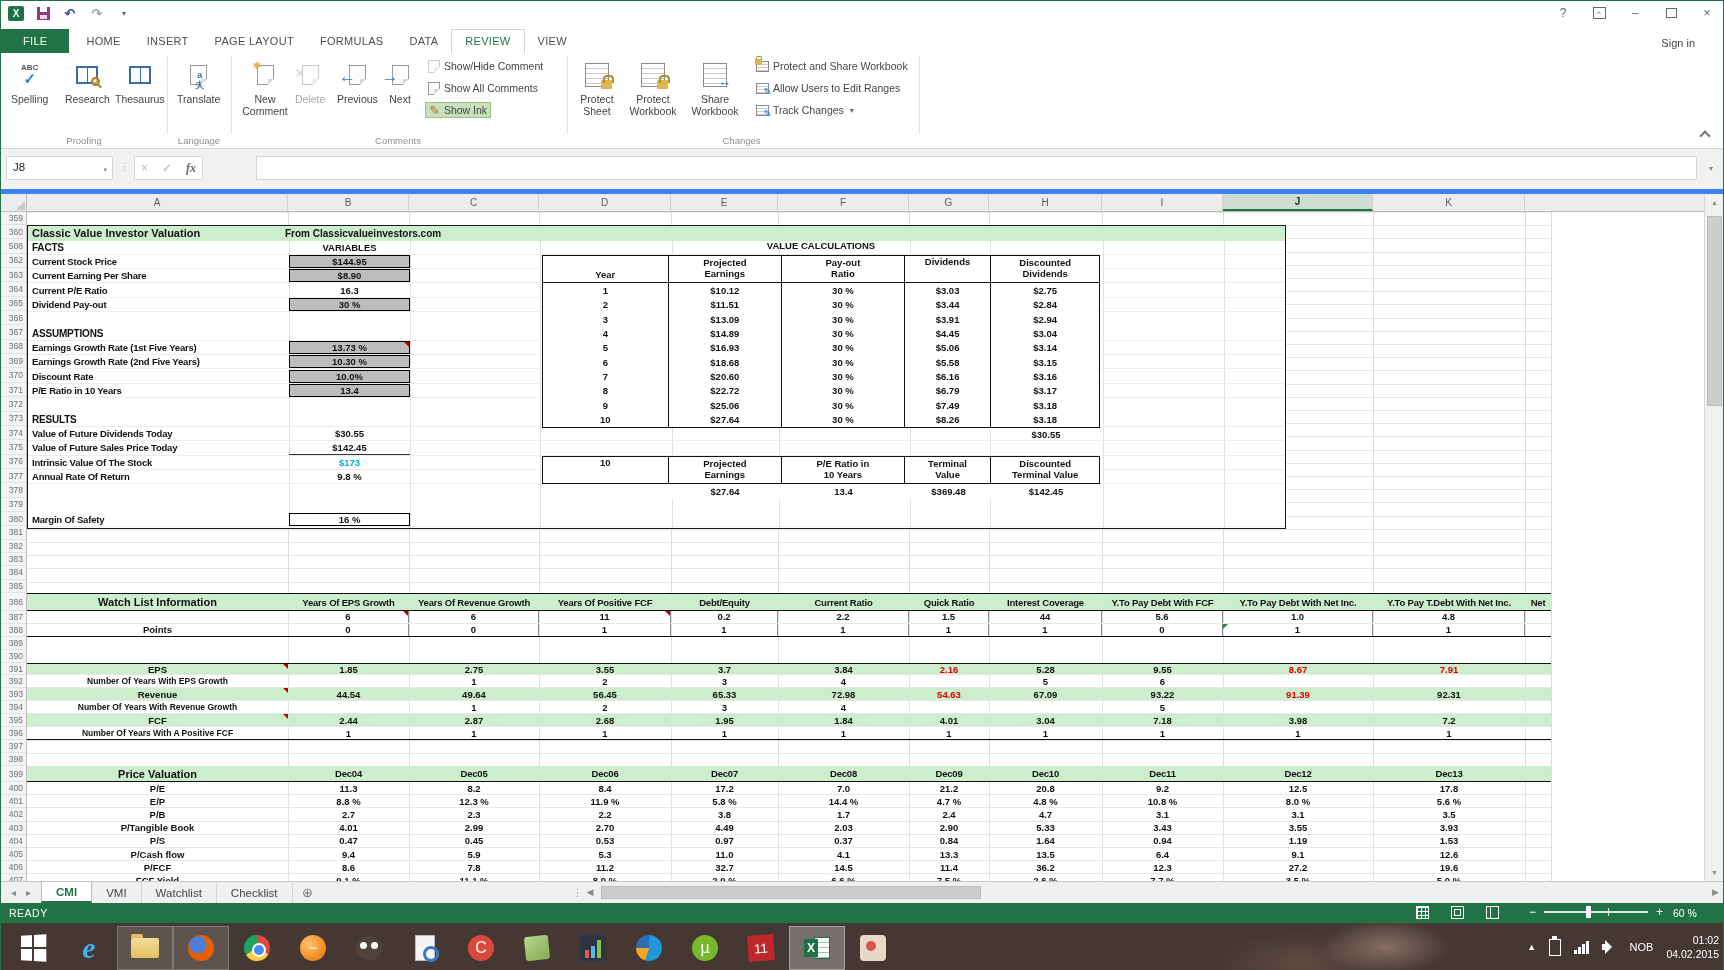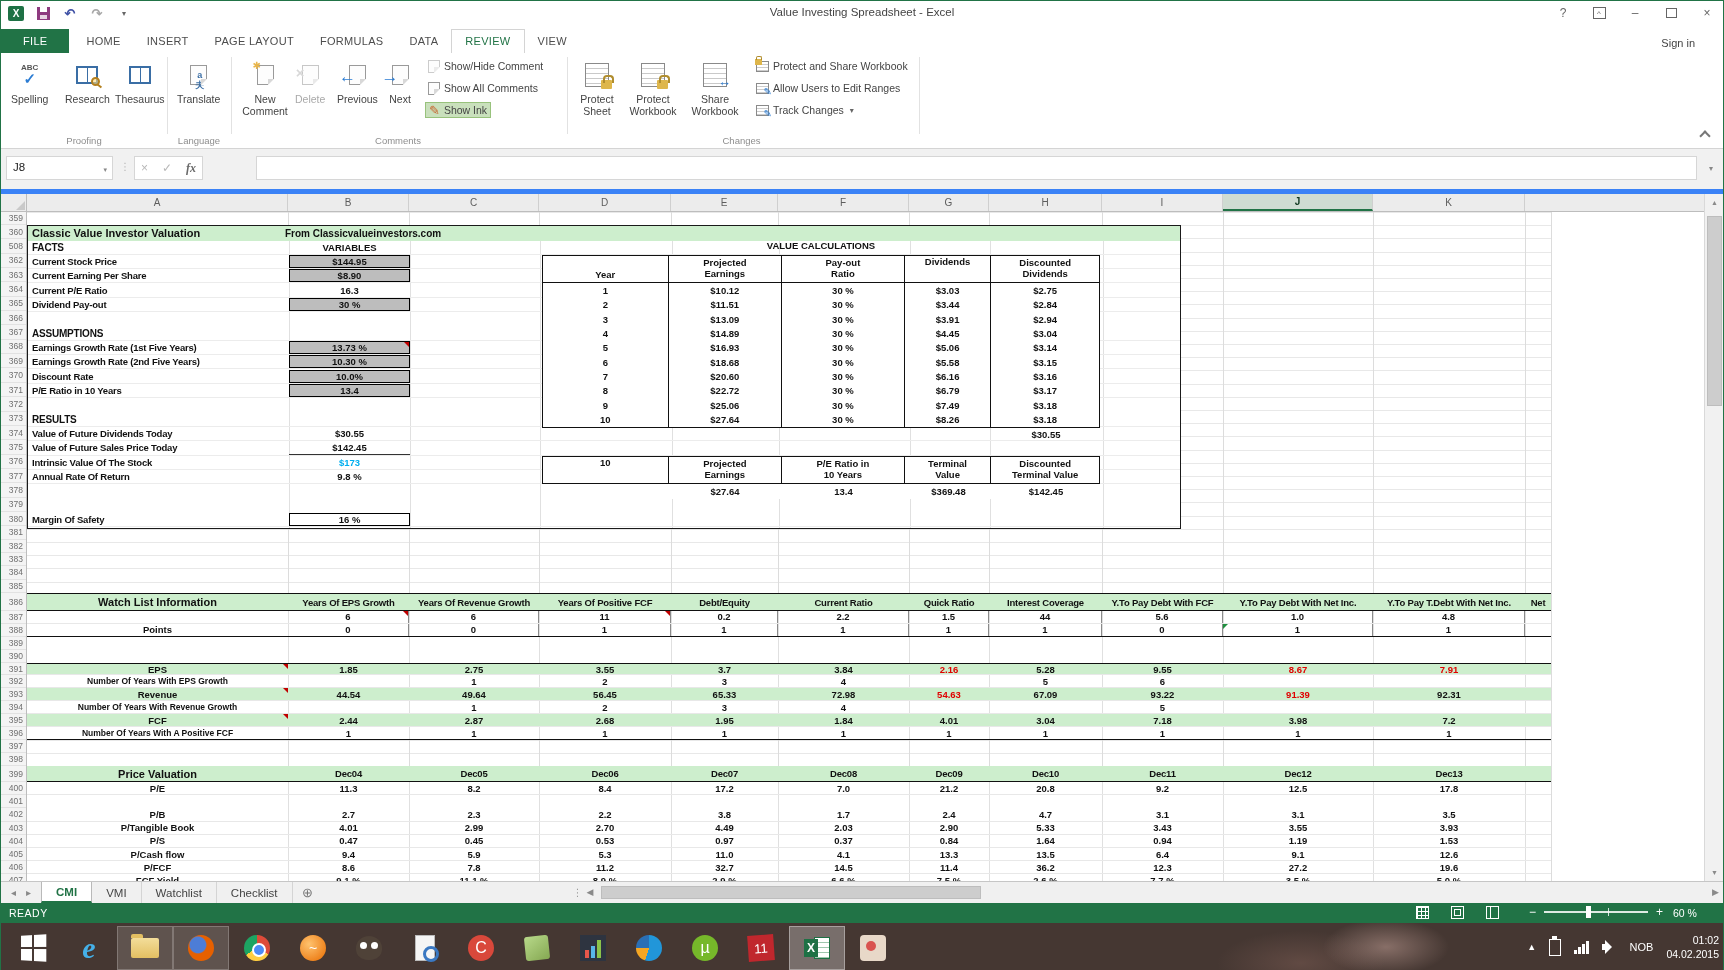--- a/index.html
+++ b/index.html
@@ -99,21 +99,21 @@
     background-position:261px 0,382px 0,512px 0,644px 0,751px 0,882px 0,962px 0,1075px 0,1196px 0,1346px 0,1498px 0,1524px 0,0 0;}
   .vlines{background-image:
       linear-gradient(#e0e0e0,#e0e0e0),linear-gradient(#e0e0e0,#e0e0e0),linear-gradient(#e0e0e0,#e0e0e0),
       linear-gradient(#e0e0e0,#e0e0e0),linear-gradient(#e0e0e0,#e0e0e0),linear-gradient(#e0e0e0,#e0e0e0),
       linear-gradient(#e0e0e0,#e0e0e0),linear-gradient(#e0e0e0,#e0e0e0),linear-gradient(#e0e0e0,#e0e0e0),
       linear-gradient(#e0e0e0,#e0e0e0),linear-gradient(#e0e0e0,#e0e0e0);
     background-repeat:no-repeat;
     background-size:1px 100%,1px 100%,1px 100%,1px 100%,1px 100%,1px 100%,1px 100%,1px 100%,1px 100%,1px 100%,1px 100%;
     background-position:261px 0,382px 0,512px 0,644px 0,751px 0,882px 0,962px 0,1075px 0,1196px 0,1346px 0,1498px 0;}
 
-  .topbox{position:absolute;left:0;top:13px;width:1154px;height:304px;background-color:#fff;border:1.5px solid #1a1a1a;}
+  .topbox{position:absolute;left:0;top:13px;width:1259px;height:304px;background-color:#fff;border:1.5px solid #1a1a1a;}
   .banner360{position:absolute;left:0;top:0;width:100%;height:14.5px;background:#cdeecd;display:flex;align-items:center;}
   .banner360 .t1{font-size:11px;font-weight:bold;color:#111;padding-left:4px;width:257px;}
   .banner360 .t2{font-size:10px;font-weight:bold;color:#111;}
   .trow{position:absolute;left:0;width:100%;height:14.35px;border-bottom:1px solid #ececec;}
   .flabel{position:absolute;left:4px;top:0;height:100%;display:flex;align-items:center;font-size:9.5px;font-weight:bold;color:#111;letter-spacing:-.2px;white-space:nowrap;}
   .fhead{font-size:10px;}
   .fval{position:absolute;left:261px;top:0;width:121px;height:100%;display:flex;align-items:center;justify-content:center;font-size:9.5px;font-weight:bold;color:#111;}
   .fval.gray{background:#bdbdbd;border:1.6px solid #000;}
   .fval.boxwhite{background:#fff;border:1.6px solid #000;}
   .fval.underline{border-bottom:1.2px solid #333;}
@@ -244,21 +244,20 @@
       <div class="qat-ic">
           <div class="xl-logo">X</div>
         </div>
       <div class="qat-ic">
           <div class="save-ic"></div>
         </div>
       <div class="qat-ic undo">↶</div>
       <div class="qat-ic redo">↷</div>
       <div class="qat-ic qat-car">▾</div>
     </div>
-    <div class="win-title">Value Investing Spreadsheet - Excel</div>
     <div class="win-ctrls">
       <div class="wc">?</div>
       <div class="wc">
           <div class="wc-ribbonopt">^</div>
         </div>
       <div class="wc">–</div>
       <div class="wc">
           <div class="wc-restore"></div>
         </div>
       <div class="wc">×</div>
@@ -799,20 +798,33 @@
           <div class="wl-cell" style="width: 130px;">8.2</div>
           <div class="wl-cell" style="width: 132px;">8.4</div>
           <div class="wl-cell" style="width: 107px;">17.2</div>
           <div class="wl-cell" style="width: 131px;">7.0</div>
           <div class="wl-cell" style="width: 80px;">21.2</div>
           <div class="wl-cell" style="width: 113px;">20.8</div>
           <div class="wl-cell" style="width: 121px;">9.2</div>
           <div class="wl-cell" style="width: 150px;">12.5</div>
           <div class="wl-cell" style="width: 152px;">17.8</div>
         </div>
+        <div class="wl-row" style="top: 29.2px; width: 1524px; height: 13.2px;">
+          <div class="wl-label">E/P</div>
+          <div class="wl-cell" style="width: 121px;">8.8 %</div>
+          <div class="wl-cell" style="width: 130px;">12.3 %</div>
+          <div class="wl-cell" style="width: 132px;">11.9 %</div>
+          <div class="wl-cell" style="width: 107px;">5.8 %</div>
+          <div class="wl-cell" style="width: 131px;">14.4 %</div>
+          <div class="wl-cell" style="width: 80px;">4.7 %</div>
+          <div class="wl-cell" style="width: 113px;">4.8 %</div>
+          <div class="wl-cell" style="width: 121px;">10.8 %</div>
+          <div class="wl-cell" style="width: 150px;">8.0 %</div>
+          <div class="wl-cell" style="width: 152px;">5.6 %</div>
+        </div>
         <div class="wl-row" style="top: 42.4px; width: 1524px; height: 13.2px;">
           <div class="wl-label">P/B</div>
           <div class="wl-cell" style="width: 121px;">2.7</div>
           <div class="wl-cell" style="width: 130px;">2.3</div>
           <div class="wl-cell" style="width: 132px;">2.2</div>
           <div class="wl-cell" style="width: 107px;">3.8</div>
           <div class="wl-cell" style="width: 131px;">1.7</div>
           <div class="wl-cell" style="width: 80px;">2.4</div>
           <div class="wl-cell" style="width: 113px;">4.7</div>
           <div class="wl-cell" style="width: 121px;">3.1</div>

